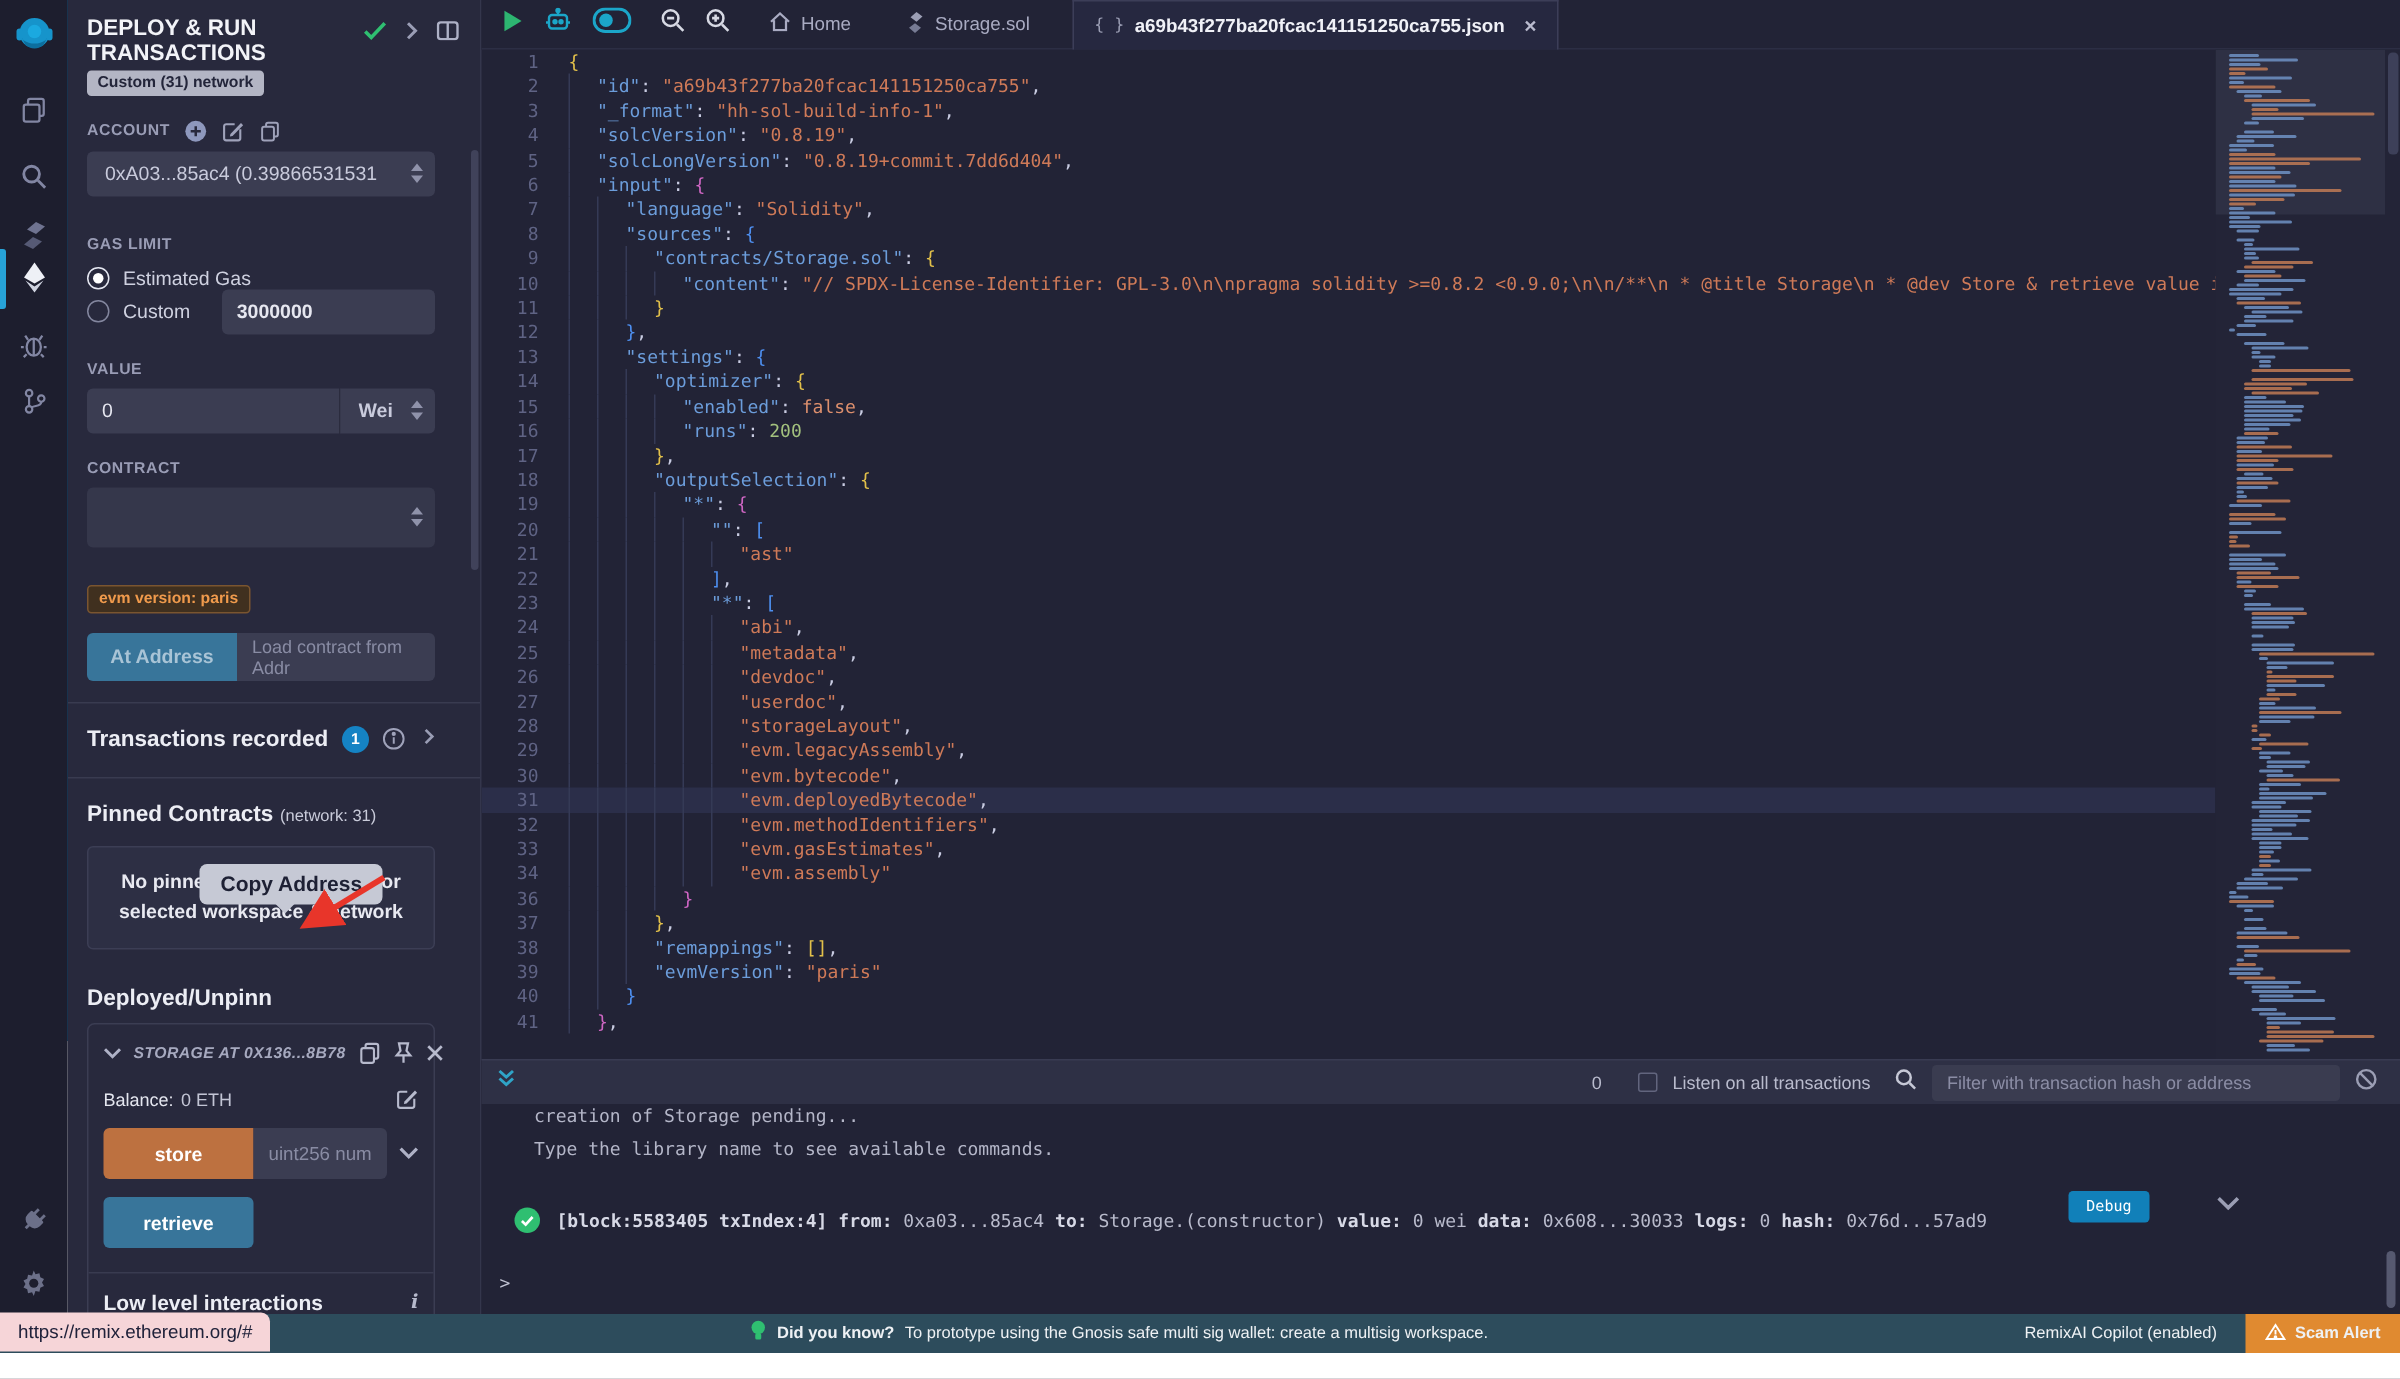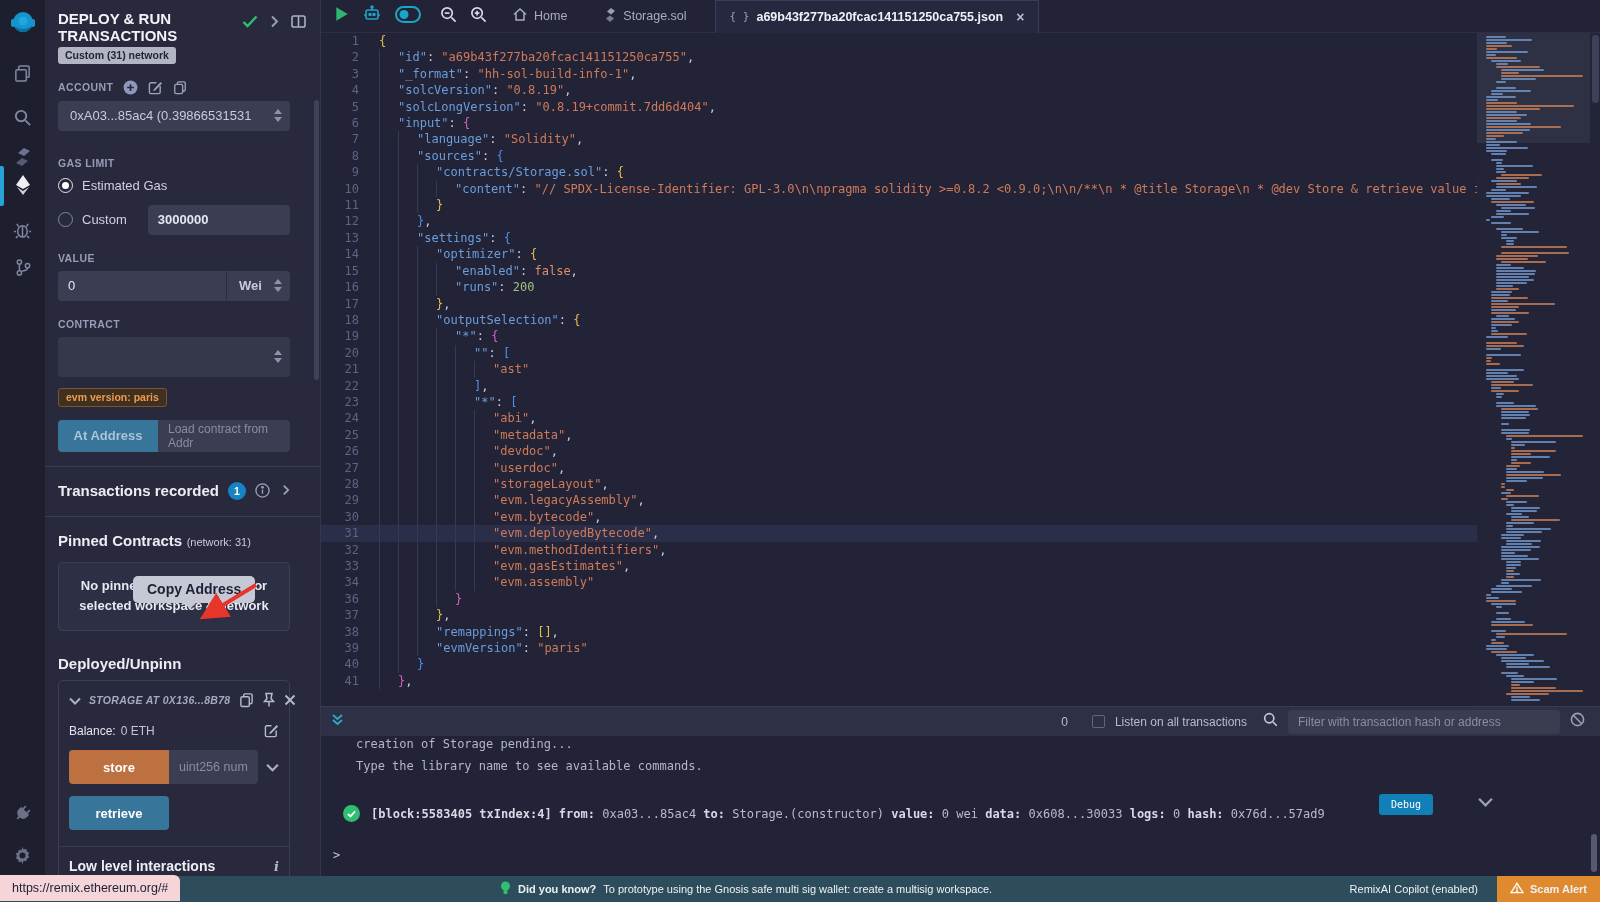--- a/index.html
+++ b/index.html
@@ -217,21 +217,21 @@
             <i class="up"></i>
             <i class="dn"></i>
           </span>
       </div>
 
       <div class="lbl" style="margin-top:26px">GAS LIMIT</div>
       <div class="radio-row">
         <span class="radio sel"></span>
         <span>Estimated Gas</span>
       </div>
-      <div class="radio-row" style="margin-top:12px">
+      <div class="radio-row" style="margin-top:0">
         <span class="radio"></span>
         <span>Custom</span>
         <span class="input" style="flex:1; margin-left:12px; font-weight:bold">3000000</span>
       </div>
 
       <div class="lbl" style="margin-top:17px">VALUE</div>
       <div style="display:flex; margin-top:7px">
         <span class="input" style="flex:1; border-radius:4px 0 0 4px">0</span>
         <span class="select" style="width:64px; border-radius:0 4px 4px 0; border-left:1px solid #2b2c3e">
           <span class="grow" style="font-weight:bold">Wei</span>
@@ -244,21 +244,21 @@
 
       <div class="lbl" style="margin-top:17px">CONTRACT</div>
       <div class="select" style="height:40px; margin-top:7px; background:#35374b">
         <span class="grow"></span>
         <span class="stepper">
             <i class="up"></i>
             <i class="dn"></i>
           </span>
       </div>
 
-      <div style="margin-top:10px"><span class="evm-badge">evm version: paris</span></div>
+      <div style="margin-top:24px"><span class="evm-badge">evm version: paris</span></div>
 
       <div style="display:flex; margin-top:13px">
         <span class="btn" style="width:100px; height:32px; background:#38759a; color:#a9c4d6; border-radius:4px 0 0 4px">At Address</span>
         <span class="input placeholder" style="flex:1; height:32px; font-size:12px; border-radius:0 4px 4px 0">Load contract from Addr</span>
       </div>
     </div>
 
     <div class="divider"></div>
     <div class="p-pad" style="display:flex; align-items:center; gap:9px; padding-top:15px; padding-bottom:2px">
       <span class="sec-title">Transactions recorded</span>

